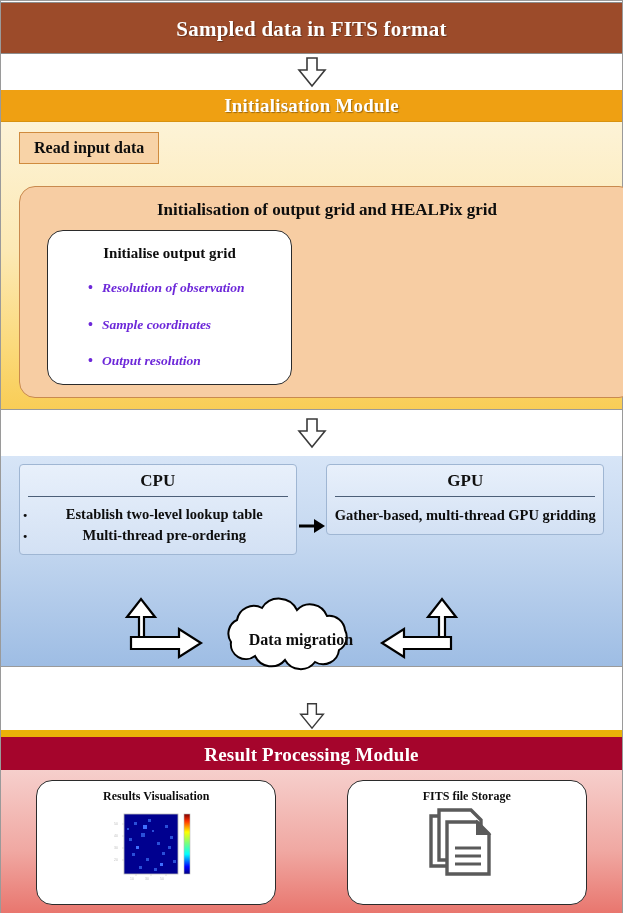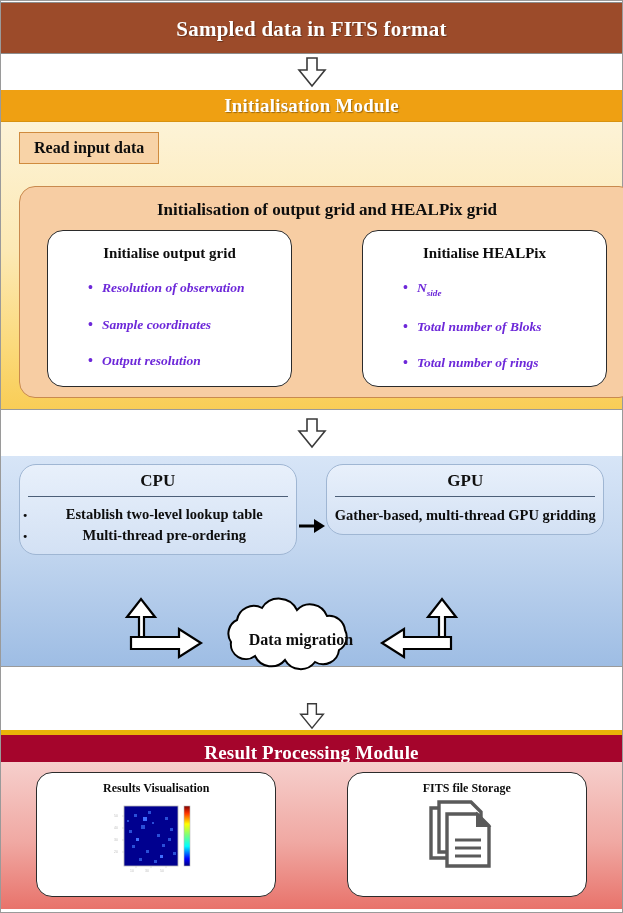--- a/index.html
+++ b/index.html
@@ -110,21 +110,21 @@
     background:linear-gradient(to bottom,#D7E5F7 0%,#C5D8F0 40%,#9EBDE4 100%);
     border-bottom:1px solid #9a9a9a;
   }
   .grid-cols{
     display:flex;justify-content:space-between;align-items:flex-start;
     padding:8px 18px 0 18px;
   }
   .cg-card{
     width:278px;
     background:linear-gradient(to bottom,#E8F0FB 0%,#D3E1F4 100%);
-    border:1px solid #9FB6D3;border-radius:17px;
+    border:1px solid #9FB6D3;border-radius:4px;
     box-sizing:border-box;padding:6px 0 8px 0;
   }
   .cg-title{
     text-align:center;font-size:17px;font-weight:bold;color:#101010;
     padding-bottom:5px;border-bottom:1px solid #4c5f78;
     margin:0 8px 7px 8px;
   }
   .cg-list{margin:0;padding:0 0 0 1px;list-style:none;text-align:center;}
   .cg-list li{
     font-size:14.5px;font-weight:bold;color:#0d0d0d;line-height:1.45;
@@ -139,23 +139,23 @@
     width:30px;display:flex;align-items:center;justify-content:center;
     padding-top:52px;
   }
   #migration-zone{
     position:absolute;left:0;top:131px;width:621px;height:90px;
   }
 
   
   #result-module{top:729px;height:183px;}
   #result-module .mod-header{
-    height:32px;line-height:36px;font-size:19px;
+    height:40px;line-height:36px;font-size:19px;
     background:#A5052C;
-    border-top:5px solid #eab308;
+    border-top:7px solid #eab308;
     text-shadow:none;
   }
   #result-module .mod-body{
     height:147px;
     background:linear-gradient(to bottom,#F6CFCC 0%,#F0A8A2 55%,#E8736B 100%);
   }
   .res-cols{display:flex;justify-content:space-around;padding-top:10px;}
   .res-card{
     width:240px;height:125px;
     background:#ffffff;border:1px solid #2b2b2b;border-radius:16px;
@@ -197,28 +197,20 @@
 
           <div class="white-card">
             <div class="card-title">Initialise output grid</div>
             <ul>
               <li>Resolution of observation</li>
               <li>Sample coordinates</li>
               <li>Output resolution</li>
             </ul>
           </div>
 
-          <div class="white-card">
-            <div class="card-title">Initialise  HEALPix</div>
-            <ul>
-              <li><span>N</span><sub>side</sub></li>
-              <li>Total number of Bloks</li>
-              <li>Total number of rings</li>
-            </ul>
-          </div>
 
         </div>
       </div>
     </div>
   </div>
 
   <div class="arrow-gap gap2">
     <svg class="down-arrow" width="36" height="32" viewBox="0 0 36 32">
       <path d="M13 2 L23 2 L23 14 L31 14 L18 30 L5 14 L13 14 Z" fill="#ffffff" stroke="#3a3a3a" stroke-width="1.6" stroke-linejoin="miter"></path>
     </svg>

